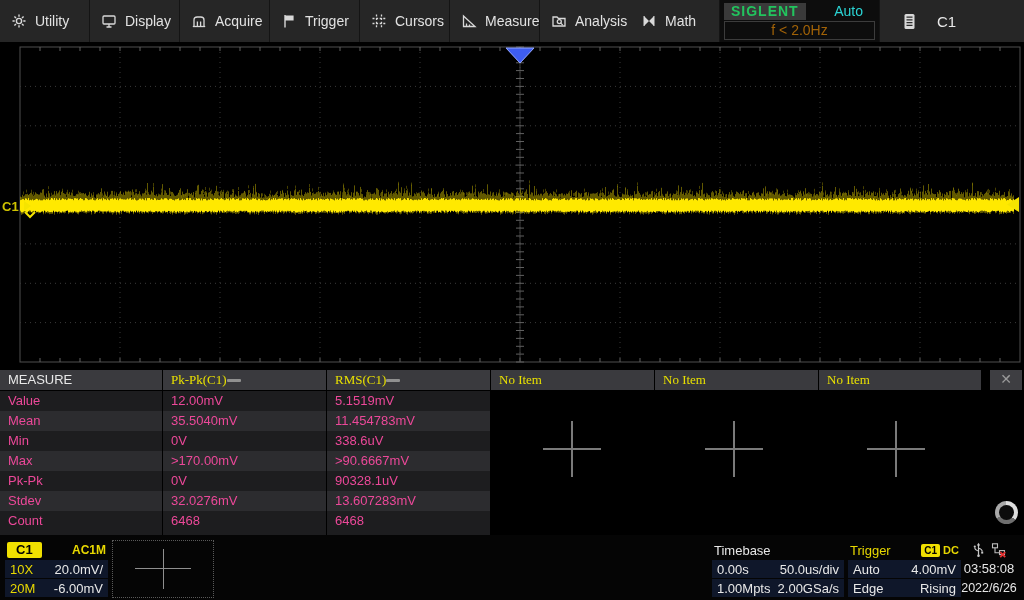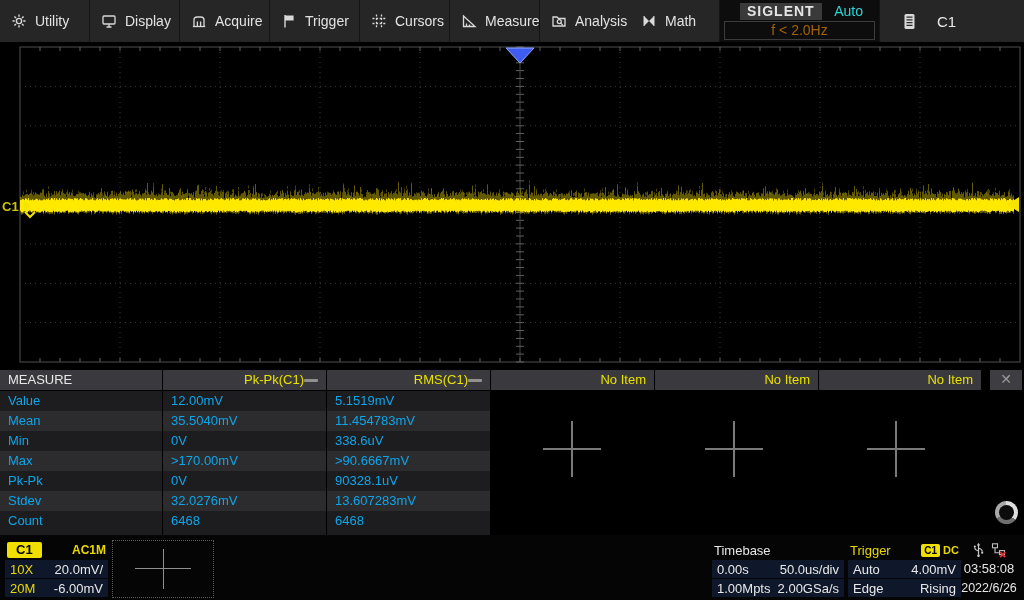--- a/index.html
+++ b/index.html
@@ -9,40 +9,40 @@
     -webkit-font-smoothing:antialiased;
   }
   
   .menubar{position:absolute;top:0;left:0;width:1024px;height:42px;background:#262626;display:flex;}
   .menu-item{width:90px;box-sizing:border-box;display:flex;align-items:center;gap:8px;
     padding-left:11px;border-right:1px solid #141414;color:#e2e2e2;font-size:14px;cursor:default;}
   .menu-item svg{flex:0 0 auto;}
   .brand-block{width:160px;box-sizing:border-box;background:#0d0d0d;border-right:1px solid #141414;
     display:flex;flex-direction:column;justify-content:center;gap:1px;padding:2px 4px;}
   .brand-row1{display:flex;align-items:center;justify-content:space-between;height:19px;}
-  .brand-logo{background:#3a3a3a;color:#e5e5e5;font-weight:bold;font-size:14px;letter-spacing:1px;
-    padding:0 7px;line-height:17px;margin-left:16px;}
+  .brand-logo{background:#3a3a3a;color:#22c55e;font-weight:bold;font-size:14px;letter-spacing:1px;
+    padding:0 7px;line-height:17px;}
   .acq-mode{color:#2bd5d5;font-size:14px;padding-right:12px;}
   .trig-freq{border:1px solid #3c3c3c;color:#a16207;font-size:14px;text-align:center;line-height:17px;height:17px;}
   .scope-status{flex:1;display:flex;align-items:center;gap:20px;padding-left:22px;color:#e8e8e8;font-size:15px;}
   
   .plot{position:absolute;top:42px;left:0;width:1024px;height:324px;background:#000;}
   
   .mtable{position:absolute;top:370px;left:0;width:1024px;}
   .mhead{display:flex;height:20px;}
   .mcell{box-sizing:border-box;height:20px;line-height:20px;font-size:13px;padding:0 8px;
     margin-right:1px;background:#3a3a3e;white-space:nowrap;overflow:hidden;}
   .mcell.w0{width:162px;color:#e8e8e8;}
-  .mcell.wc{width:163px;color:#e8e000;display:flex;align-items:center;justify-content:flex-end;}
+  .mcell.wc{width:163px;color:#e8e000;display:flex;align-items:center;justify-content:flex-start;font-family:Liberation Serif, serif;}
   .minus-btn{width:14px;height:3px;background:#909090;border-radius:1px;}
   .mclose{position:absolute;left:990px;top:0;width:32px;height:20px;background:#3e3e42;
     color:#9a9a9a;font-size:14px;text-align:center;line-height:19px;}
   .mrow{display:flex;height:19px;margin-top:1px;}
   .mrow .rc{box-sizing:border-box;height:24px;line-height:19px;font-size:13px;padding:0 8px;
-    margin-right:1px;color:#0ea5e9;white-space:nowrap;}
+    margin-right:1px;color:#ec4899;white-space:nowrap;}
   .mrow .rc.l{width:162px;}
   .mrow .rc.v{width:163px;}
   .mrow:nth-child(odd)  .rc{background:#1d1d1f;}
   .mrow:nth-child(even) .rc{background:#2c2c2f;}
   
   .plus-big{position:absolute;width:58px;height:56px;}
   .plus-big::before{content:"";position:absolute;left:28px;top:0;width:2px;height:56px;background:#7a7a7a;}
   .plus-big::after{content:"";position:absolute;left:0;top:27px;width:58px;height:2px;background:#7a7a7a;}
   .reset-circle{position:absolute;left:995px;top:501px;width:23px;height:23px;border-radius:50%;
     background:conic-gradient(#dedede 0deg 130deg,#6f6f6f 130deg 240deg,#a9a9a9 240deg 360deg);}

